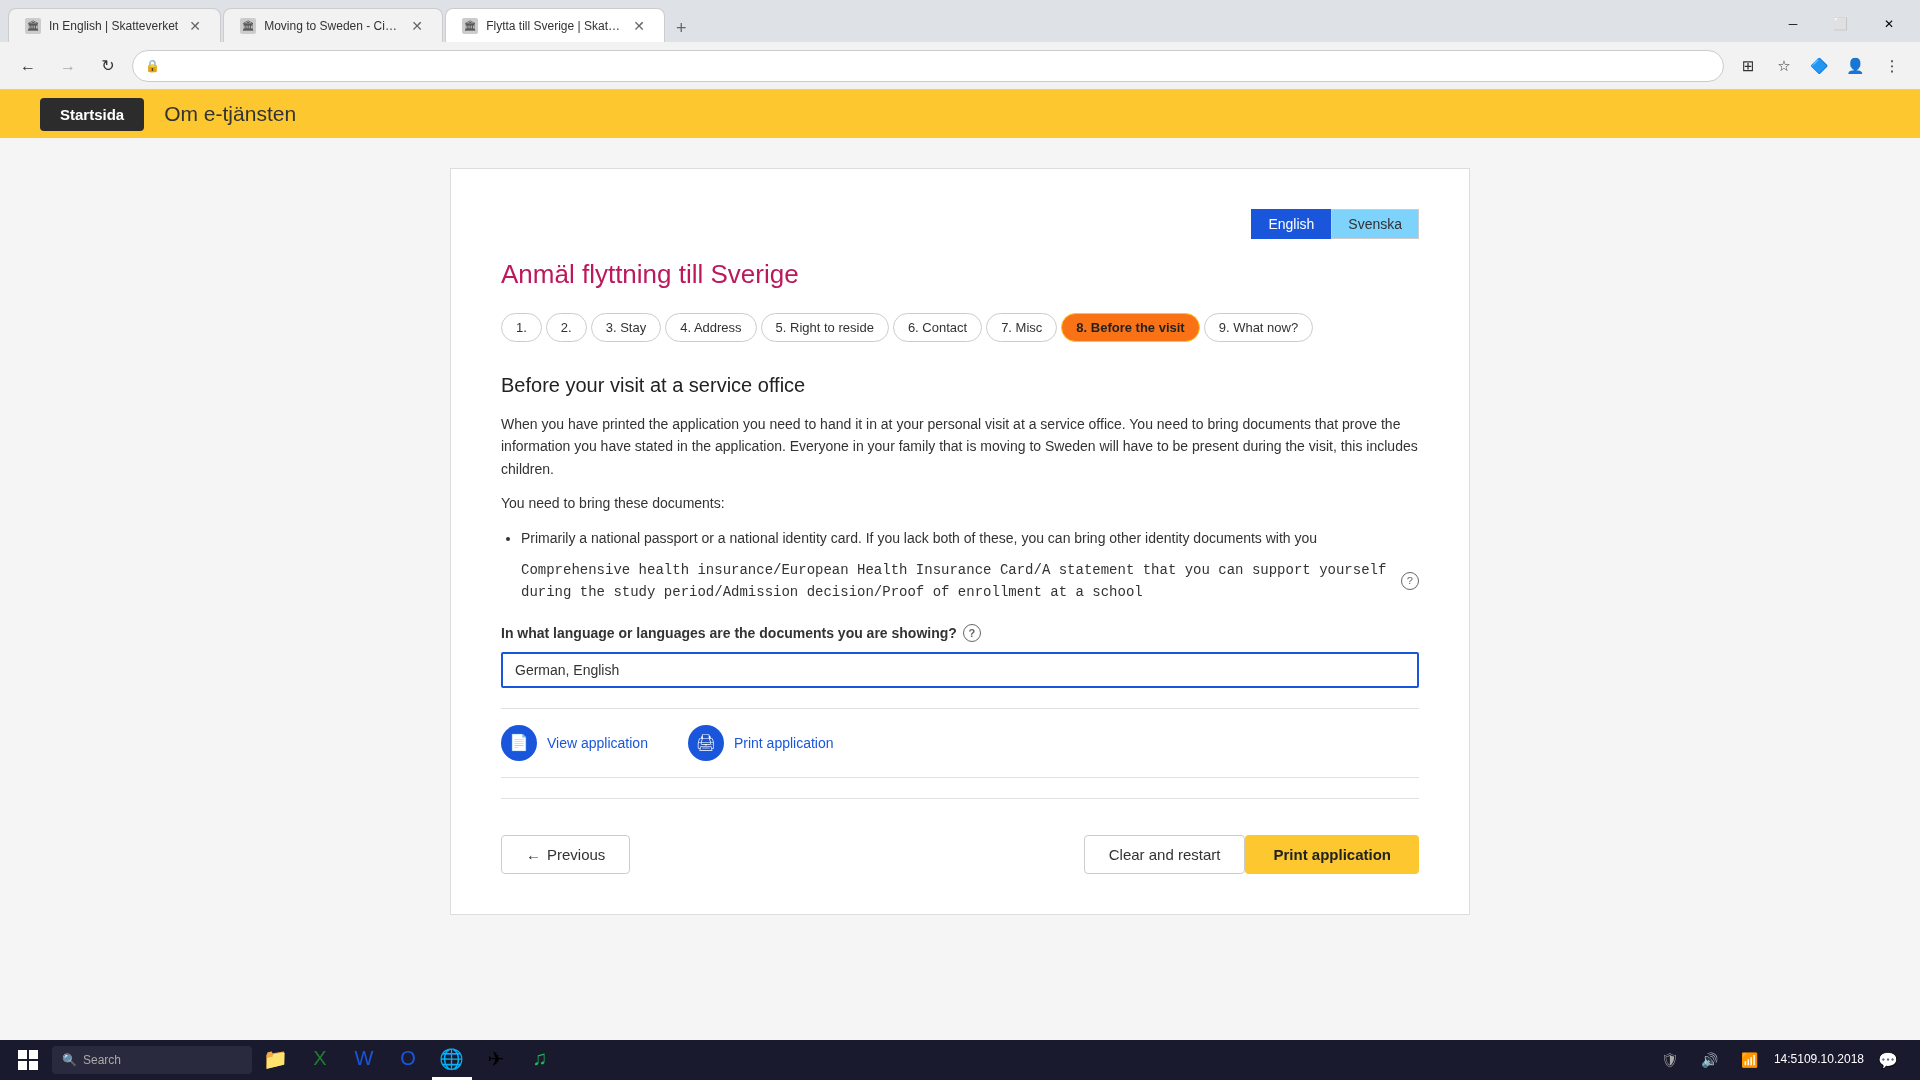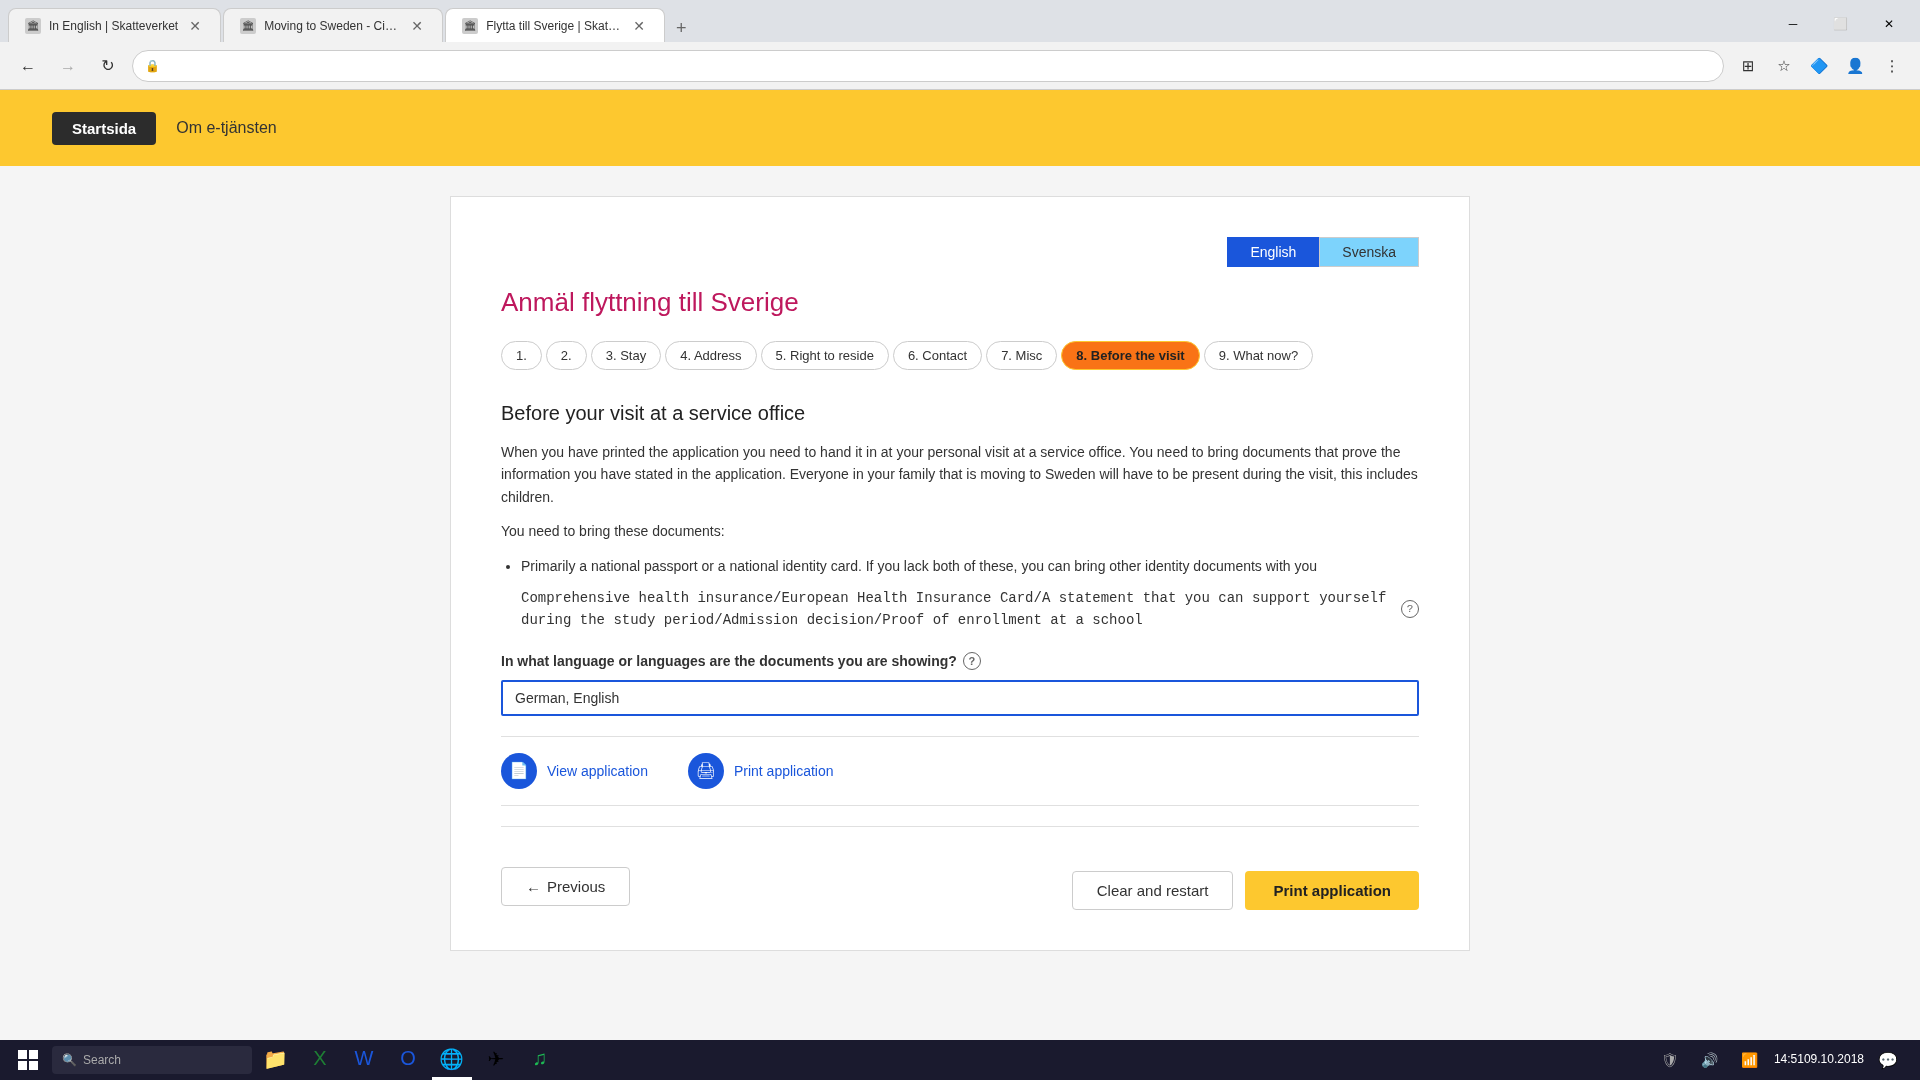--- a/index.html
+++ b/index.html
@@ -23,30 +23,30 @@
     .address-bar { flex: 1; display: flex; align-items: center; background: #fff; border: 1px solid #ccc; border-radius: 20px; padding: 4px 12px; height: 32px; gap: 8px; font-size: 13px; color: #333; }
     .address-bar .lock-icon { color: #666; font-size: 12px; }
     .address-bar .url-text { flex: 1; overflow: hidden; text-overflow: ellipsis; white-space: nowrap; }
     .toolbar-actions { display: flex; align-items: center; gap: 4px; }
     .toolbar-icon-btn { width: 32px; height: 32px; display: flex; align-items: center; justify-content: center; border-radius: 50%; cursor: pointer; font-size: 15px; color: #333; border: none; background: none; }
 
     
     .page-wrapper { background: #f5f5f5; height: calc(1080px - 90px - 40px); overflow: auto; }
 
     
-    .site-header { background: #fdc82f; padding: 0 52px; height: 76px; display: flex; align-items: center; gap: 20px; }
+    .site-header { background: #fdc82f; padding: 0 40px; height: 48px; display: flex; align-items: center; gap: 20px; }
     .nav-startsida { background: #2c2c2c; color: #fff; padding: 8px 20px; border-radius: 4px; font-size: 15px; font-weight: bold; cursor: pointer; }
-    .nav-omtjansten { color: #333; font-size: 16px; cursor: pointer; }
+    .nav-omtjansten { color: #333; font-size: 21px; cursor: pointer; }
 
     
     .main-content { max-width: 1020px; margin: 30px auto; background: #fff; padding: 40px 50px; border: 1px solid #ddd; }
 
     
     .lang-switcher { display: flex; justify-content: flex-end; margin-bottom: 20px; }
-    .lang-btn { padding: 6px 22px; font-size: 14px; cursor: pointer; border: 1px solid #ccc; }
+    .lang-btn { padding: 6px 16px; font-size: 14px; cursor: pointer; border: 1px solid #ccc; }
     .lang-btn.active { background: #1a56db; color: #fff; border-color: #1a56db; }
     .lang-btn:not(.active) { background: #7dd3fc; color: #333; }
 
     
     .page-title { font-size: 26px; font-weight: normal; margin-bottom: 23px; color: #be185d; }
 
     
     .steps { display: flex; align-items: center; gap: 4px; margin-bottom: 32px; flex-wrap: wrap; }
     .step { padding: 6px 14px; border-radius: 20px; font-size: 13px; cursor: pointer; border: 1px solid #ccc; background: #fff; color: #333; white-space: nowrap; }
     .step.active { background: #f97316; border-color: #fdc82f; color: #222; font-weight: bold; }
@@ -62,21 +62,21 @@
     .lang-input { width: 100%; border: 2px solid #1a56db; border-radius: 2px; padding: 8px 12px; font-size: 14px; color: #333; outline: none; margin-bottom: 20px; }
 
     
     .action-links { display: flex; gap: 40px; padding: 16px 0; border-top: 1px solid #e0e0e0; border-bottom: 1px solid #e0e0e0; margin-bottom: 0; }
     .action-link { display: flex; align-items: center; gap: 10px; color: #1a56db; font-size: 14px; cursor: pointer; text-decoration: none; }
     .action-icon { width: 36px; height: 36px; border-radius: 50%; background: #1a56db; display: flex; align-items: center; justify-content: center; color: #fff; font-size: 16px; flex-shrink: 0; }
 
     
     .bottom-nav { display: flex; justify-content: space-between; align-items: center; padding: 16px 0 0 0; }
     .btn-previous { display: flex; align-items: center; gap: 6px; padding: 10px 24px; border: 1px solid #ccc; border-radius: 4px; background: #fff; font-size: 15px; cursor: pointer; color: #333; }
-    .btn-right-group { display: flex; gap: 12px; margin-top: 8px; }
+    .btn-right-group { display: flex; gap: 0; }
     .btn-clear { padding: 10px 24px; border: 1px solid #ccc; border-radius: 4px; background: #fff; font-size: 15px; cursor: pointer; color: #333; }
     .btn-print { padding: 10px 28px; border: none; border-radius: 4px; background: #fdc82f; font-size: 15px; cursor: pointer; color: #222; font-weight: bold; }
 
     
     .taskbar { height: 40px; background: #1a1a2e; display: flex; align-items: center; padding: 0 8px; gap: 4px; position: fixed; bottom: 0; left: 0; width: 1920px; }
     .taskbar-start { width: 40px; height: 32px; display: flex; align-items: center; justify-content: center; cursor: pointer; }
     .taskbar-app { width: 40px; height: 40px; display: flex; align-items: center; justify-content: center; cursor: pointer; border-bottom: 3px solid transparent; }
     .taskbar-app.active { border-bottom: 3px solid #fff; }
     .taskbar-right { margin-left: auto; display: flex; align-items: center; gap: 8px; color: #fff; font-size: 12px; padding-right: 8px; }
     .taskbar-time { display: flex; flex-direction: row; align-items: flex-end; line-height: 1.3; }

